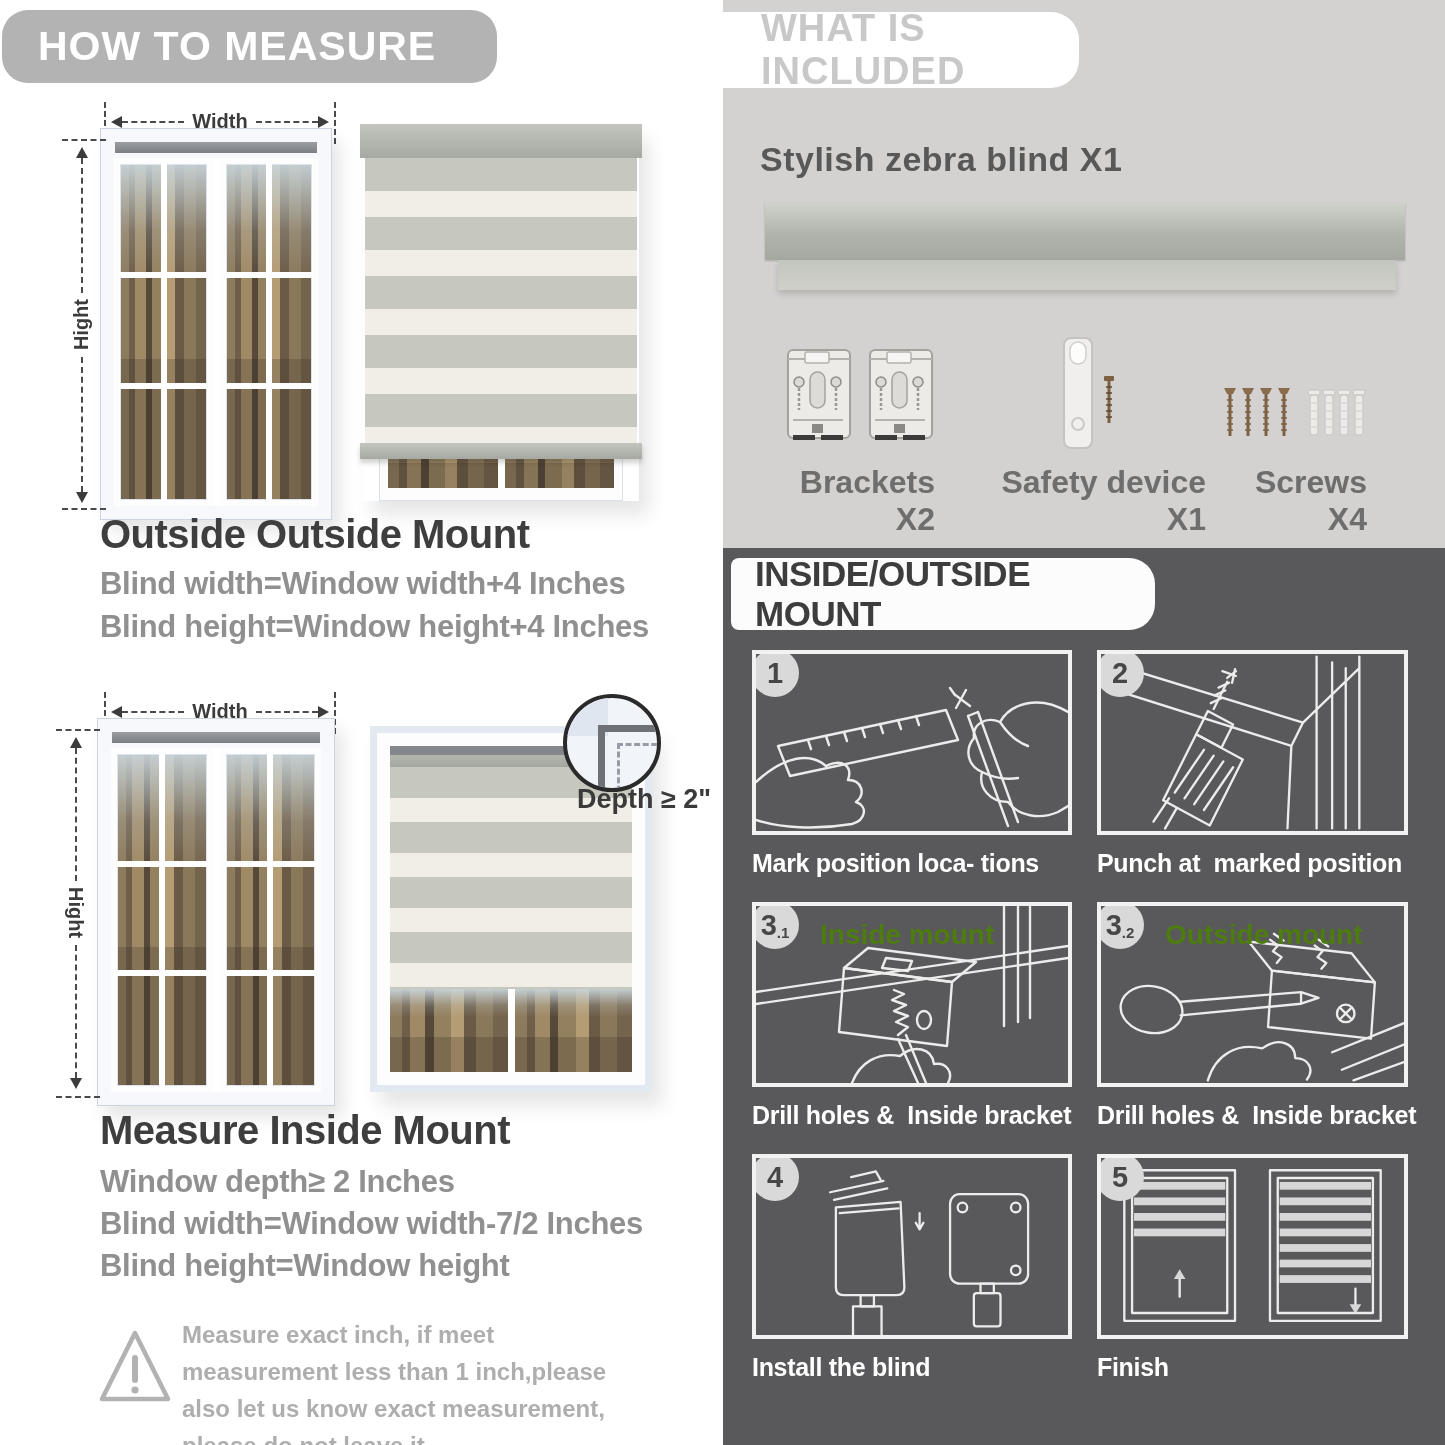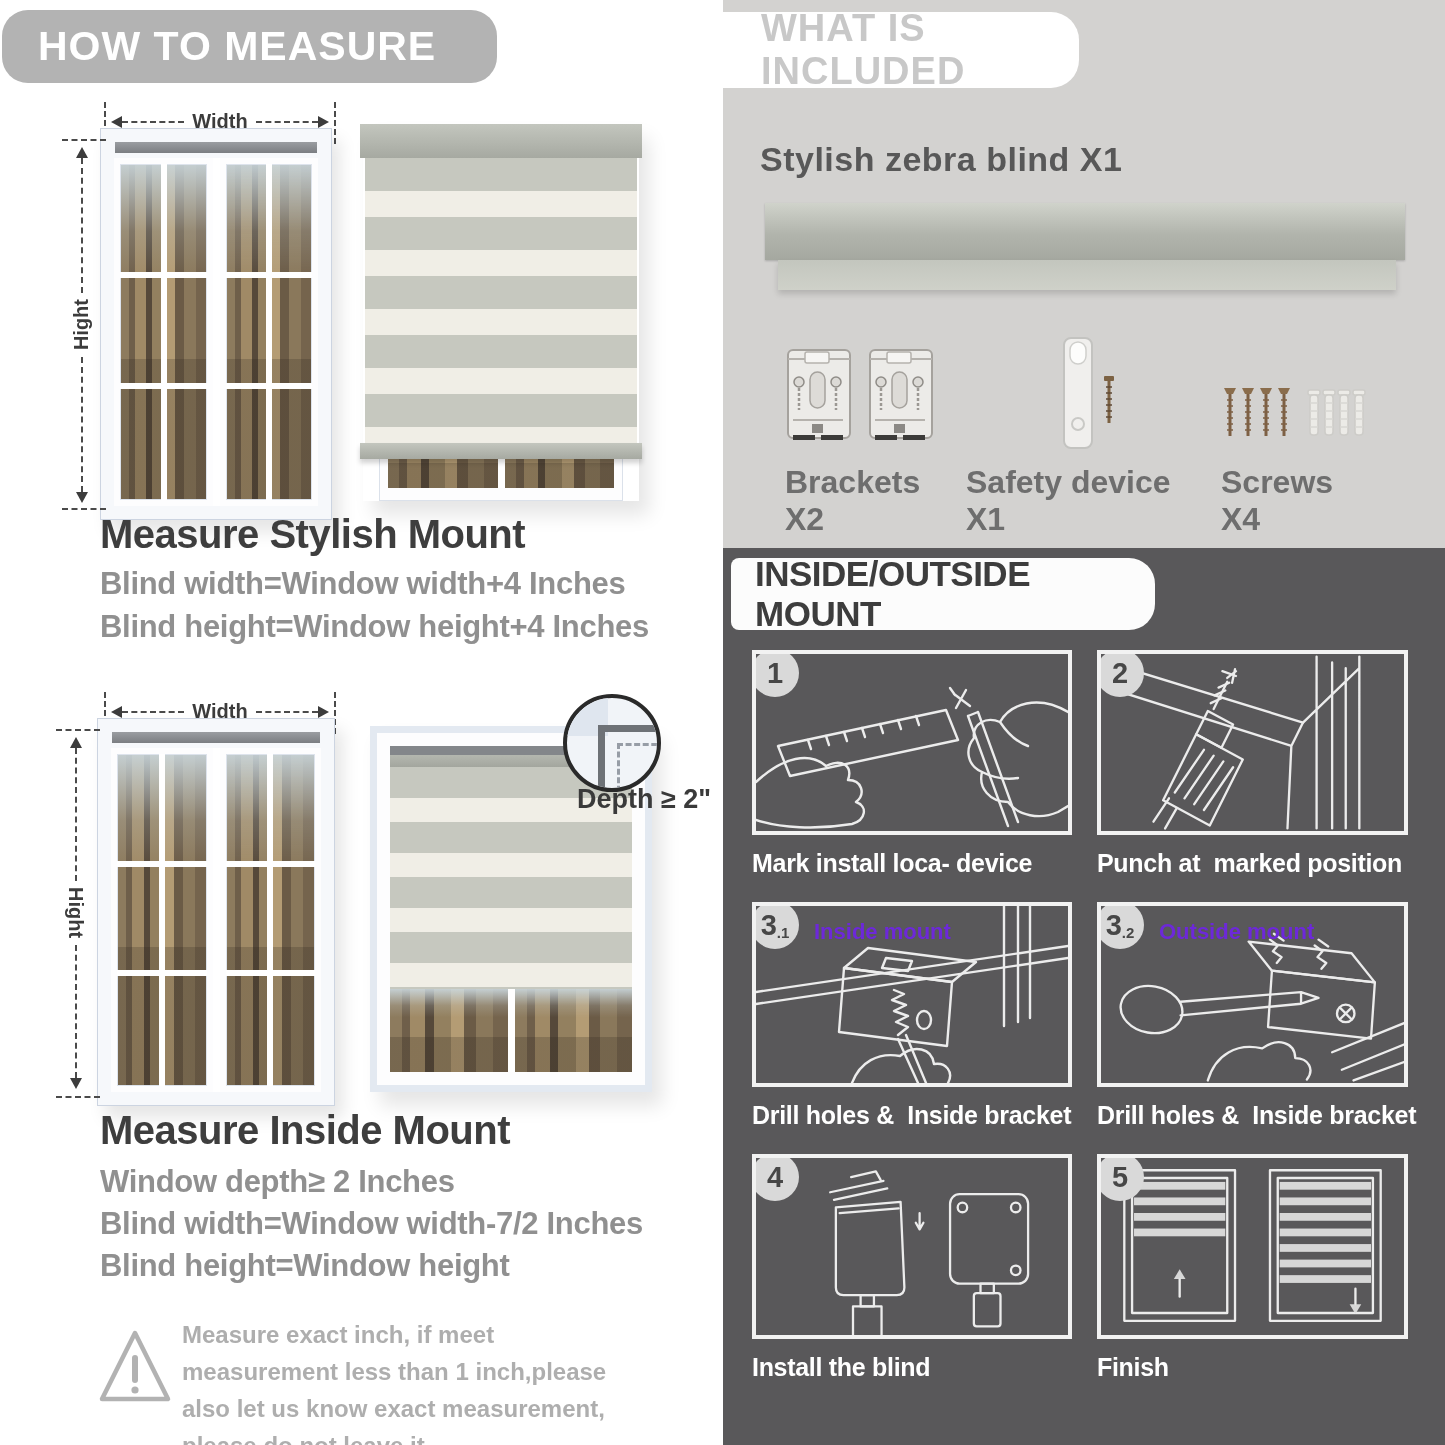--- a/index.html
+++ b/index.html
@@ -80,32 +80,32 @@
   .rp-bg{left:723px;top:0;width:722px;height:548px;background:#d3d2d0;}
   .hdr-right{left:723px;top:12px;width:356px;height:76px;background:#fff;border-radius:0 28px 28px 0;
              display:flex;align-items:center;padding-left:38px;box-sizing:border-box;
              color:#c8c8c8;font-size:38px;font-weight:bold;letter-spacing:1px;}
   .product-lab{left:760px;top:140px;width:560px;text-align:left;font-size:34px;font-weight:bold;
                color:#585858;letter-spacing:.5px;}
   .rail-main{left:765px;top:203px;width:640px;height:57px;
       background:linear-gradient(180deg,#d0d3cb,#b1b4ac 55%,#a5a8a0);box-shadow:0 1px 2px rgba(0,0,0,.2);}
   .rail-low{left:778px;top:260px;width:618px;height:30px;
       background:linear-gradient(180deg,#c3c6be,#cfd1c9);box-shadow:0 4px 6px rgba(0,0,0,.15);}
-  .item-lab{top:464px;font-size:32px;font-weight:bold;color:#6e6e6e;text-align:left;}
+  .item-lab{top:464px;font-size:32px;font-weight:bold;color:#6e6e6e;text-align:right;}
 
   
   .dark-bg{left:723px;top:548px;width:722px;height:897px;background:#59585a;}
   .hdr-mount{left:731px;top:558px;width:424px;height:72px;background:#fcfcfc;border-radius:8px 26px 26px 8px;
              display:flex;align-items:center;padding-left:24px;box-sizing:border-box;
              color:#3d3d3d;font-size:35px;font-weight:bold;letter-spacing:-0.5px;}
   .step-box{border:4px solid #f2f2f2;box-sizing:border-box;overflow:hidden;}
   .badge{position:absolute;top:-5px;left:-5px;width:48px;height:48px;border-radius:50%;background:#d9d9d9;
          color:#474747;display:flex;align-items:center;justify-content:center;font-size:29px;font-weight:bold;}
   .badge .sub{font-size:15px;align-self:flex-end;margin-bottom:8px;}
-  .step-title{position:absolute;top:13px;left:58px;color:#6d28d9;font-size:22px;font-weight:bold;}
+  .step-title{position:absolute;top:13px;left:64px;color:#4d7c0f;font-size:28px;font-weight:bold;}
   .step-cap{position:absolute;color:#fff;font-size:25px;font-weight:bold;white-space:pre-wrap;letter-spacing:-0.3px;}
   .step-art{position:absolute;inset:0;width:100%;height:100%;}
   .la{stroke:#ececec;stroke-width:2.4;fill:none;stroke-linecap:round;stroke-linejoin:round;}
 </style>
 </head>
 <body>
 
 <div id="page">
 
   <div>
@@ -150,21 +150,21 @@
         <div class="bA-panes">
           <div class="photo"></div>
           <div class="photo"></div>
         </div>
       </div>
       <div class="abs rail" style="left:-3px;right:-3px;top:0;height:34px;"></div>
       <div class="bA-stripes"></div>
       <div class="abs rail" style="left:-3px;right:-3px;top:319px;height:16px;box-shadow:0 4px 5px rgba(0,0,0,.18);"></div>
     </div>
 
-    <div class="abs fig-title" style="left:100px;top:512px;">Measure Stylish Mount</div>
+    <div class="abs fig-title" style="left:100px;top:512px;">Outside Outside Mount</div>
     <div class="abs fig-line" style="left:100px;top:566px;">Blind width=Window width+4 Inches</div>
     <div class="abs fig-line" style="left:100px;top:609px;">Blind height=Window height+4 Inches</div>
 
     <div class="abs dim-h" style="left:105px;top:700px;width:230px;">
       <span class="ah-l"></span>
       <span class="dash"></span>
       <span class="lab">Width</span>
       <span class="dash"></span>
       <span class="ah-r"></span>
     </div>
@@ -340,21 +340,21 @@
           <path d="M252,172 L212,62 M262,168 L222,58 M212,62 L222,58"></path>
           <path d="M0,128 C28,102 54,98 70,112 C86,104 97,112 92,126 C106,126 110,140 100,148 C112,152 110,166 96,170 C60,176 24,174 0,166"></path>
           <path d="M312,58 C282,40 254,50 244,68 C230,62 216,70 218,84 C208,96 212,112 226,118 C222,134 234,148 252,148 C262,162 284,166 302,158 L312,152"></path>
           <path d="M244,68 C252,80 260,88 272,92 M226,118 C238,124 250,126 262,124"></path>
         </g>
       </svg>
       <div class="badge">
           <span>1</span>
         </div>
     </div>
-    <div class="abs step-cap" style="left:752px;top:849px;">Mark install loca- device</div>
+    <div class="abs step-cap" style="left:752px;top:849px;">Mark position loca- tions</div>
 
     <div class="abs step-box" style="left:1097px;top:650px;width:311px;height:185px;">
       <svg class="step-art" viewBox="0 0 312 177">
         <g class="la">
           <path d="M0,30 L196,92 M0,4 L208,68 M196,92 L192,177 M208,68 L196,92"></path>
           <path d="M222,0 L222,177 M238,6 L238,177 M252,12 L252,177 M266,0 L266,177 M208,68 L266,12"></path>
           <path d="M64,148 L98,80 L146,106 L112,174 Z"></path>
           <path d="M76,140 L106,96 M86,146 L116,102 M96,152 L126,108 M106,158 L136,114"></path>
           <path d="M98,80 L110,56 L136,70 L124,94 Z"></path>
           <path d="M116,54 L130,26"></path>

